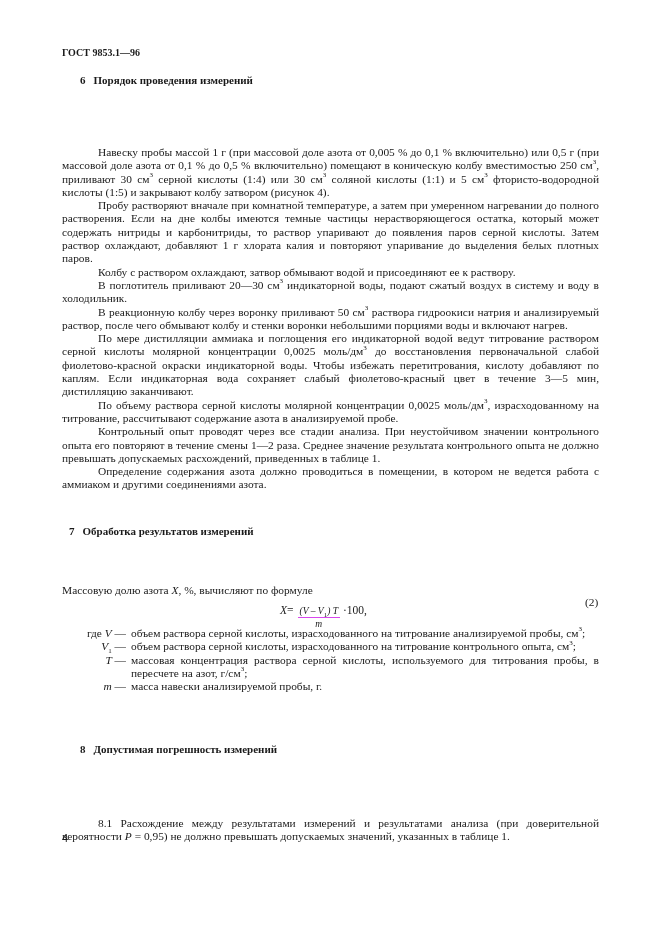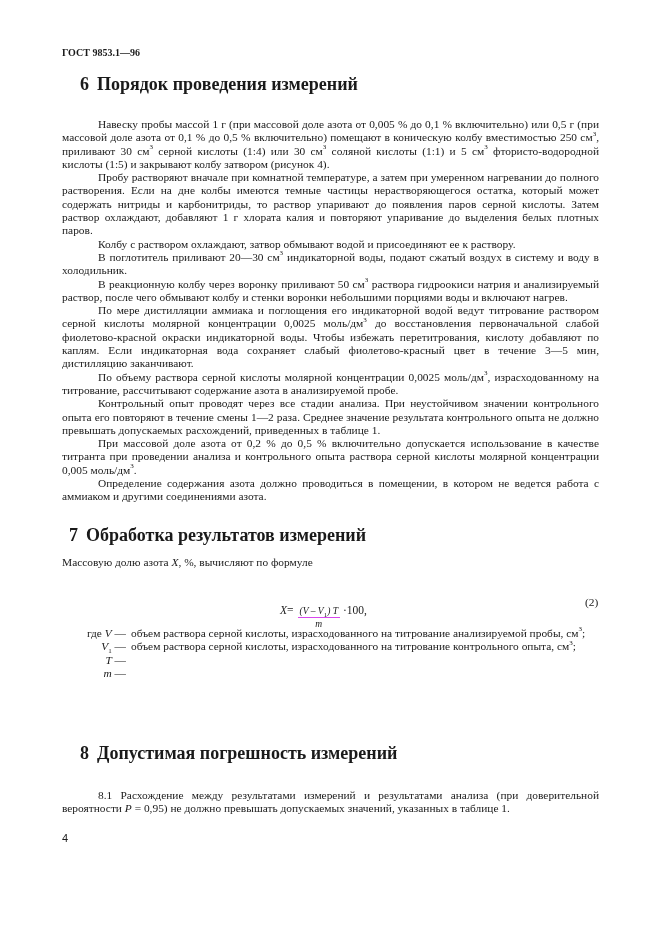--- a/index.html
+++ b/index.html
@@ -1,22 +1,22 @@
 <!DOCTYPE html>
 <html><head>
 <meta charset="utf-8">
 <style>
   html, body { margin: 0; padding: 0; background: #ffffff; }
   body { width: 661px; height: 936px; position: relative; overflow: hidden;
          font-family: "Liberation Serif", serif; color: #1a1a1a; }
   .abs { position: absolute; }
   .hdr { left: 62px; top: 47px; font-weight: bold; font-size: 10px; letter-spacing: 0; }
-  .h2 { font-weight: bold; font-size: 18px; }
+  .h2 { font-weight: bold; font-size: 11px; }
   .h2 .num { margin-right: 8px; }
-  .text { font-size: 11.4px; line-height: 13.3px; text-align: justify; }
+  .text { font-size: 11.4px; line-height: 13.3px; text-align: justify; margin-top: 28px; }
   .block { left: 62px; width: 537px; }
   .p { margin: 0; text-indent: 36px; }
   sup { font-size: 7px; line-height: 0; position: relative; top: -1px; vertical-align: super; }
   sub { font-size: 7px; line-height: 0; vertical-align: sub; }
   i { font-style: italic; }
   .formula { left: 280px; top: 590px; font-size: 11.5px; display: flex; align-items: center; }
   .frac { display: inline-flex; flex-direction: column; align-items: center; margin: 0 3px 0 4px; font-size: 9.5px; }
   .frac .num2 { border-bottom: 1px solid #d946ef; padding: 0 2px 1px; margin-top: 16px; }
   .frac .den { padding-top: 1px; }
   .eqno { left: 585px; top: 596px; font-size: 11.4px; }
@@ -37,21 +37,20 @@
 
 <div class="abs block text" style="top:118px;">
   <p class="p"><span>Навеску пробы массой 1 г (при массовой доле азота от 0,005 % до 0,1 % включительно) или 0,5 г (при массовой доле азота от 0,1 % до 0,5 % включительно) помещают в коническую колбу вместимостью 250 см</span><sup>3</sup><span>, приливают 30 см</span><sup>3</sup><span> серной кислоты (1:4) или 30 см</span><sup>3</sup><span> соляной кислоты (1:1) и 5 см</span><sup>3</sup><span> фтористо-водородной кислоты (1:5) и закрывают колбу затвором (рисунок 4).</span></p>
   <p class="p">Пробу растворяют вначале при комнатной температуре, а затем при умеренном нагревании до полного растворения. Если на дне колбы имеются темные частицы нерастворяющегося остатка, который может содержать нитриды и карбонитриды, то раствор упаривают до появления паров серной кислоты. Затем раствор охлаждают, добавляют 1 г хлората калия и повторяют упаривание до выделения белых плотных паров.</p>
   <p class="p">Колбу с раствором охлаждают, затвор обмывают водой и присоединяют ее к раствору.</p>
   <p class="p"><span>В поглотитель приливают 20—30 см</span><sup>3</sup><span> индикаторной воды, подают сжатый воздух в систему и воду в холодильник.</span></p>
   <p class="p"><span>В реакционную колбу через воронку приливают 50 см</span><sup>3</sup><span> раствора гидроокиси натрия и анализируемый раствор, после чего обмывают колбу и стенки воронки небольшими порциями воды и включают нагрев.</span></p>
   <p class="p"><span>По мере дистилляции аммиака и поглощения его индикаторной водой ведут титрование раствором серной кислоты молярной концентрации 0,0025 моль/дм</span><sup>3</sup><span> до восстановления первоначальной слабой фиолетово-красной окраски индикаторной воды. Чтобы избежать перетитрования, кислоту добавляют по каплям. Если индикаторная вода сохраняет слабый фиолетово-красный цвет в течение 3—5 мин, дистилляцию заканчивают.</span></p>
   <p class="p"><span>По объему раствора серной кислоты молярной концентрации 0,0025 моль/дм</span><sup>3</sup><span>, израсходованному на титрование, рассчитывают содержание азота в анализируемой пробе.</span></p>
   <p class="p">Контрольный опыт проводят через все стадии анализа. При неустойчивом значении контрольного опыта его повторяют в течение смены 1—2 раза. Среднее значение результата контрольного опыта не должно превышать допускаемых расхождений, приведенных в таблице 1.</p>
-  <p class="p"><span>При массовой доле азота от 0,2 % до 0,5 % включительно допускается использование в качестве титранта при проведении анализа и контрольного опыта раствора серной кислоты молярной концентрации 0,005 моль/дм</span><sup>3</sup><span>.</span></p>
   <p class="p">Определение содержания азота должно проводиться в помещении, в котором не ведется работа с аммиаком и другими соединениями азота.</p>
 </div>
 
 <div class="abs h2" style="left:69px; top:525px;">
   <span class="num">7</span><span>Обработка результатов измерений</span>
 </div>
 
 <div class="abs text" style="left:62px; top:556px;">
   <span>Массовую долю азота </span><i>X</i><span>, %, вычисляют по формуле</span>
 </div>
@@ -71,23 +70,25 @@
   <div class="defrow">
     <div class="defterm"><span>где </span><i>V</i><span> —</span></div>
     <div class="defdesc"><span>объем раствора серной кислоты, израсходованного на титрование анализируемой пробы, см</span><sup>3</sup><span>;</span></div>
   </div>
   <div class="defrow">
     <div class="defterm"><i>V</i><sub>1</sub><span> —</span></div>
     <div class="defdesc"><span>объем раствора серной кислоты, израсходованного на титрование контрольного опыта, см</span><sup>3</sup><span>;</span></div>
   </div>
   <div class="defrow">
     <div class="defterm"><i>T</i><span> —</span></div>
+    <div class="defdesc"><span>массовая концентрация раствора серной кислоты, используемого для титрования пробы, в пересчете на азот, г/см</span><sup>3</sup><span>;</span></div>
   </div>
   <div class="defrow">
     <div class="defterm"><i>m</i><span> —</span></div>
+    <div class="defdesc"><span>масса навески анализируемой пробы, г.</span></div>
   </div>
 </div>
 
 <div class="abs h2" style="left:80px; top:743px;">
   <span class="num">8</span><span>Допустимая погрешность измерений</span>
 </div>
 
 <div class="abs block text" style="top:789px;">
   <p class="p"><span>8.1 Расхождение между результатами измерений и результатами анализа (при доверительной вероятности </span><i>P</i><span> = 0,95) не должно превышать допускаемых значений, указанных в таблице 1.</span></p>
 </div>

